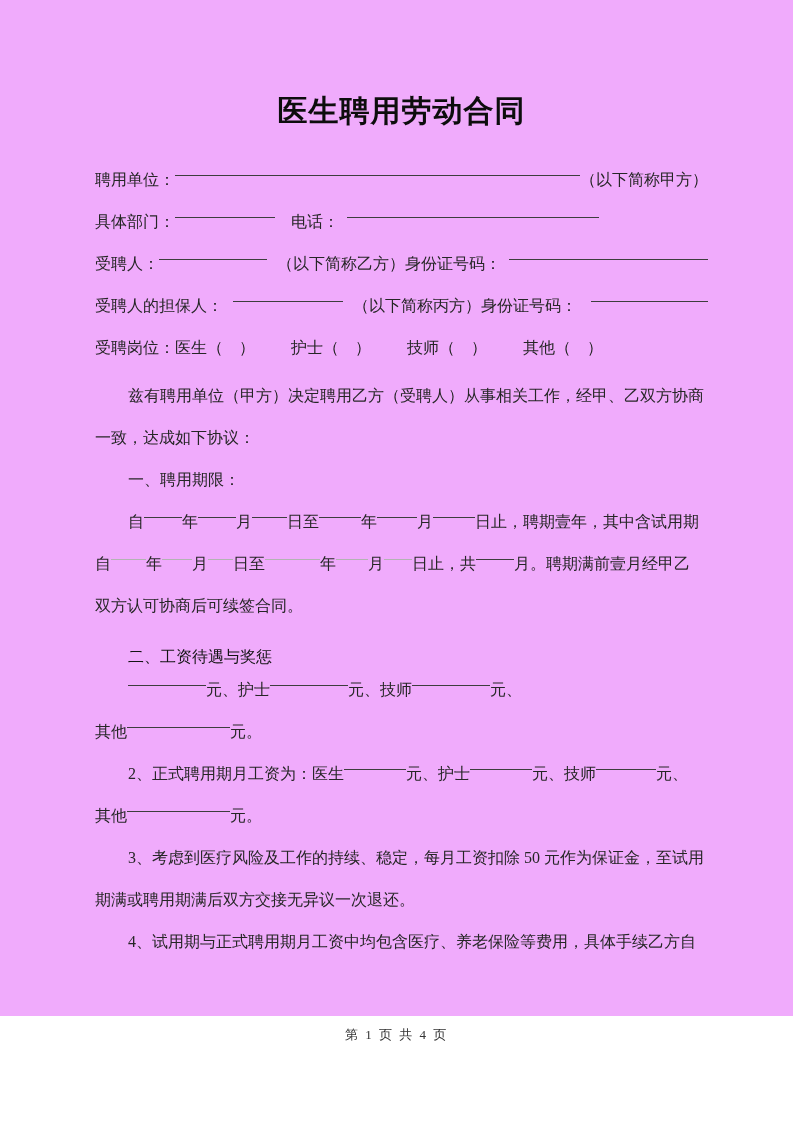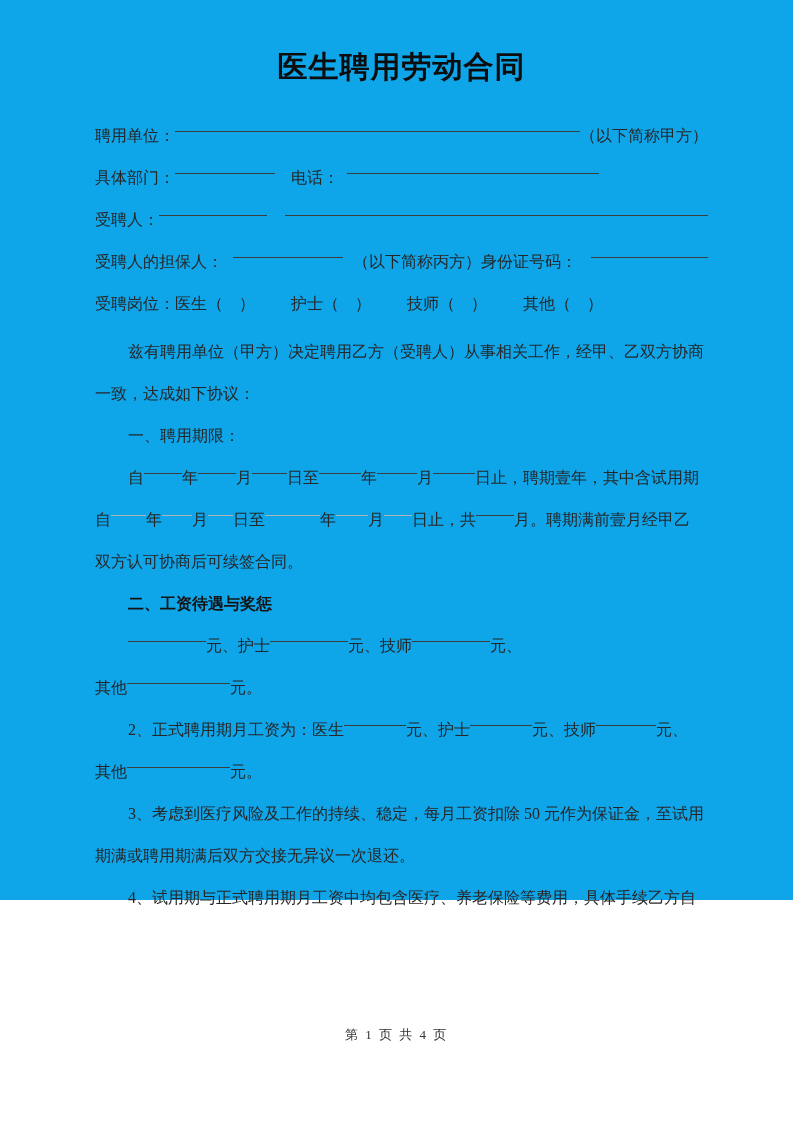--- a/index.html
+++ b/index.html
@@ -2,41 +2,41 @@
 <html><head>
 <meta charset="utf-8">
 <style>
   html,body{margin:0;padding:0;background:#ffffff;}
   body{
     width:793px;height:1122px;overflow:hidden;
     font-family:"Liberation Serif","DejaVu Serif",serif;
     color:#262626;font-size:16px;
   }
   .page{
-    position:relative;width:793px;height:900px;box-sizing:border-box;
-    padding:44px 85px 0 95px;background:#0ea5e9;
+    position:relative;width:793px;height:1016px;box-sizing:border-box;
+    padding:88px 85px 0 95px;background:#f0abfc;
   }
   .doc-title{
     text-align:center;font-size:30px;line-height:46px;font-weight:bold;
     color:#0d0d0d;margin:0 0 36px 0;letter-spacing:1px;
   }
   .line{
     display:flex;align-items:flex-start;height:42px;box-sizing:border-box;
     padding-bottom:5px;white-space:nowrap;
   }
   .line .t{line-height:20px;}
   .ind{padding-left:33px;}
   .blank{
     display:inline-block;height:5px;flex:0 0 auto;
     border-bottom:1px solid #3d3d3d;
   }
   .blank.grow{flex:1 1 auto;}
   .blank.light{border-bottom-color:#b3b3b3;}
   .gap{display:inline-block;flex:0 0 auto;}
-  .bold{font-weight:bold;color:#141414;}
+  .bold{font-weight:normal;color:#141414;margin-top:9px;}
   .footer{
     position:absolute;left:0;right:0;top:1026px;text-align:center;
     font-size:13px;color:#333333;letter-spacing:2px;
   }
 </style>
 </head>
 <body>
 
 <div class="page">
 
@@ -54,20 +54,21 @@
     <span class="gap" style="width:16px"></span>
     <span class="t">电话：</span>
     <span class="gap" style="width:8px"></span>
     <span class="blank" style="width:252px"></span>
   </div>
 
   <div class="line">
     <span class="t">受聘人：</span>
     <span class="blank" style="width:108px"></span>
     <span class="gap" style="width:10px"></span>
+    <span class="t">（以下简称乙方）身份证号码：</span>
     <span class="gap" style="width:8px"></span>
     <span class="blank grow"></span>
   </div>
 
 
   <div class="line">
     <span class="t">受聘人的担保人：</span>
     <span class="gap" style="width:10px"></span>
     <span class="blank" style="width:110px"></span>
     <span class="gap" style="width:10px"></span>

